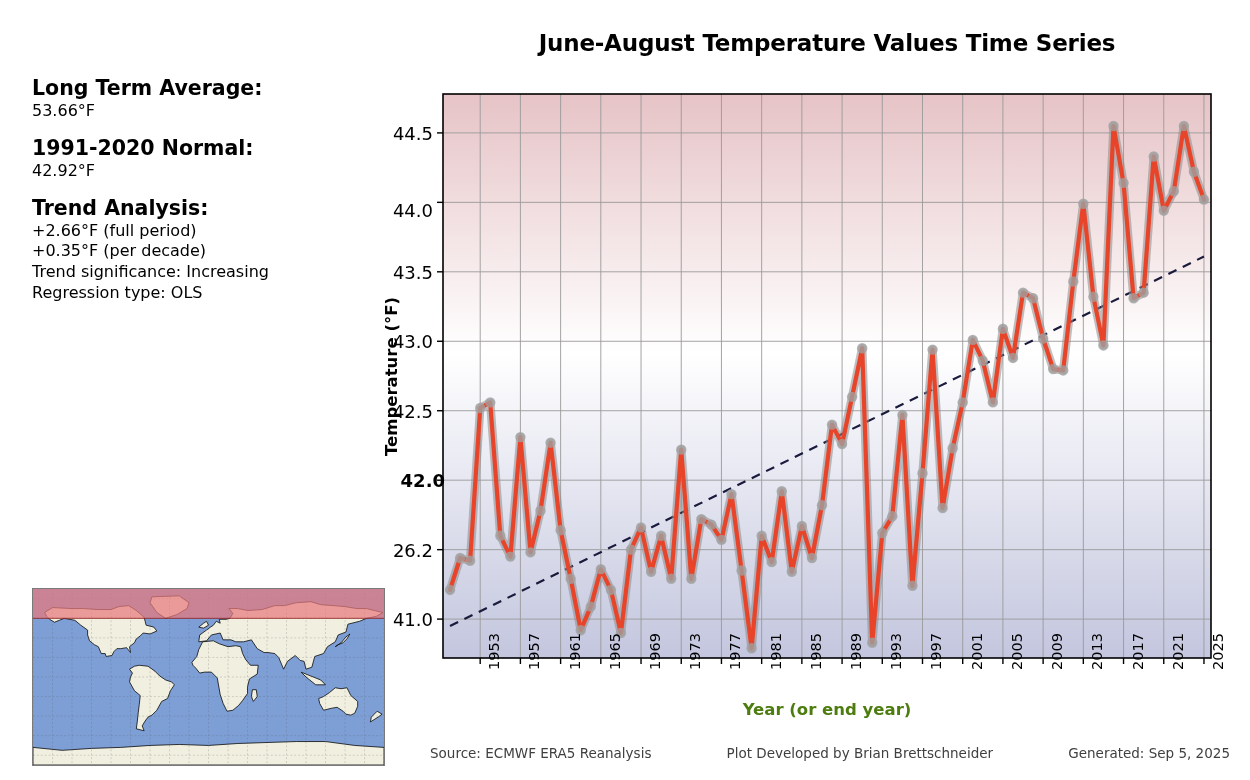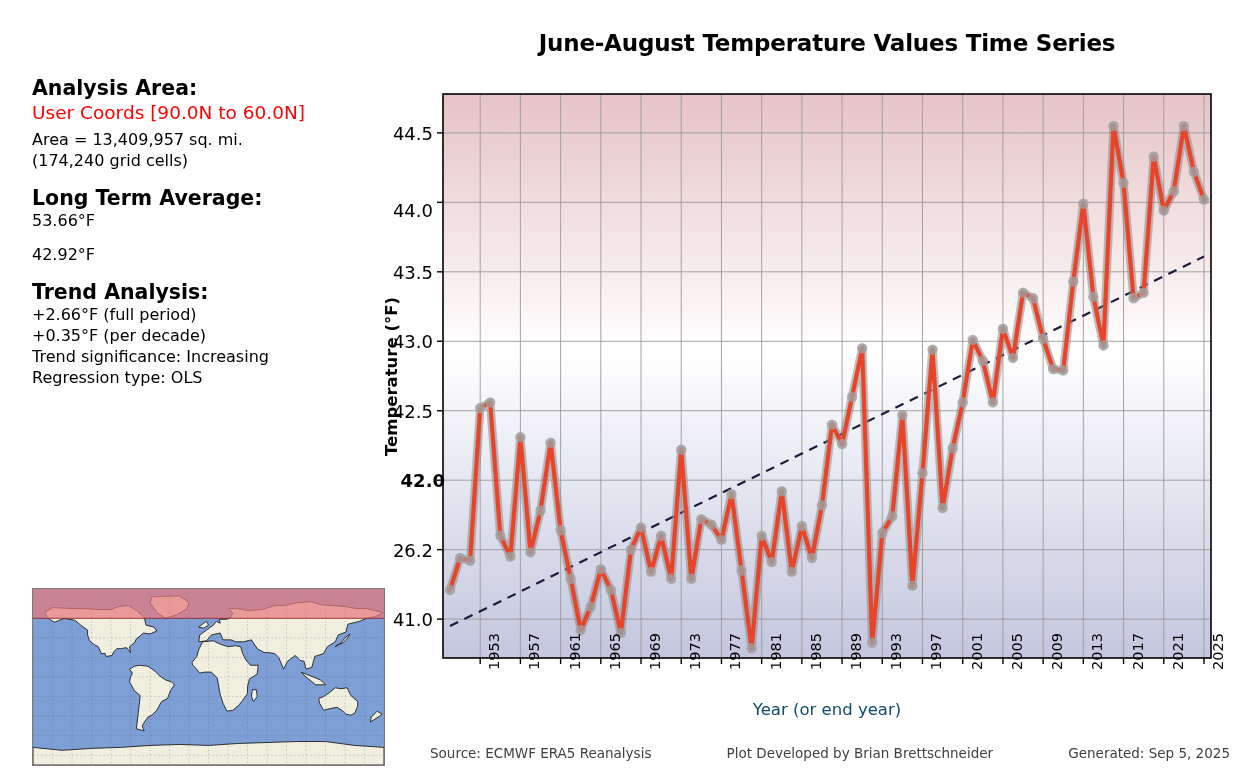--- a/index.html
+++ b/index.html
@@ -24,51 +24,45 @@
           border:1px solid #7a7a7a;box-sizing:border-box;background:#7d9fd6;}
   #mapsvg{display:block;width:100%;height:100%;}
 
   
   #chartwrap{position:absolute;left:0;top:0;width:1004px;height:780px;padding-left:38px;}
   #chart-title{position:absolute;left:443px;top:30px;width:768px;text-align:center;
                font-size:23px;font-weight:bold;color:#000;letter-spacing:-0.2px;}
   #ylabel{position:absolute;left:0;top:0;transform-origin:0 0;
           font-size:16.5px;font-weight:bold;color:#000;white-space:nowrap;}
   #xlabel{position:absolute;left:443px;top:700px;width:768px;text-align:center;
-          font-size:16.5px;font-weight:normal;color:#0c4a6e;}
+          font-size:16.5px;font-weight:bold;color:#4d7c0f;}
   .ytick{position:absolute;text-align:right;font-size:18px;color:#000;}
   .xtick{position:absolute;font-size:14.5px;color:#000;white-space:nowrap;
          transform-origin:left top;transform:rotate(-90deg);}
   #footer{position:absolute;left:430px;top:745px;width:800px;
           display:flex;justify-content:space-between;font-size:13.5px;color:#404040;}
   #plotsvg{position:absolute;left:0;top:0;width:1250px;height:780px;
            pointer-events:none;}
 </style>
 </head>
 <body>
 
 <div id="page">
 
   <div id="sidebar">
 
-    <div class="blk">
-      <div class="hd">Analysis Area:</div>
-      <div class="sub red">User Coords [90.0N to 60.0N]</div>
-      <div class="gap-s"></div>
-      <div class="sm">Area = 13,409,957 sq. mi.</div>
-      <div class="sm">(174,240 grid cells)</div>
-    </div>
 
 
     <div class="blk">
       <div class="hd">Long Term Average:</div>
       <div class="sm">53.66°F</div>
     </div>
 
     <div class="blk">
+      <div class="hd">1991-2020 Normal:</div>
       <div class="sm">42.92°F</div>
     </div>
 
     <div class="blk">
       <div class="hd">Trend Analysis:</div>
       <div class="sm">+2.66°F (full period)</div>
       <div class="sm">+0.35°F (per decade)</div>
       <div class="sm">Trend significance: Increasing</div>
       <div class="sm">Regression type: OLS</div>
     </div>

